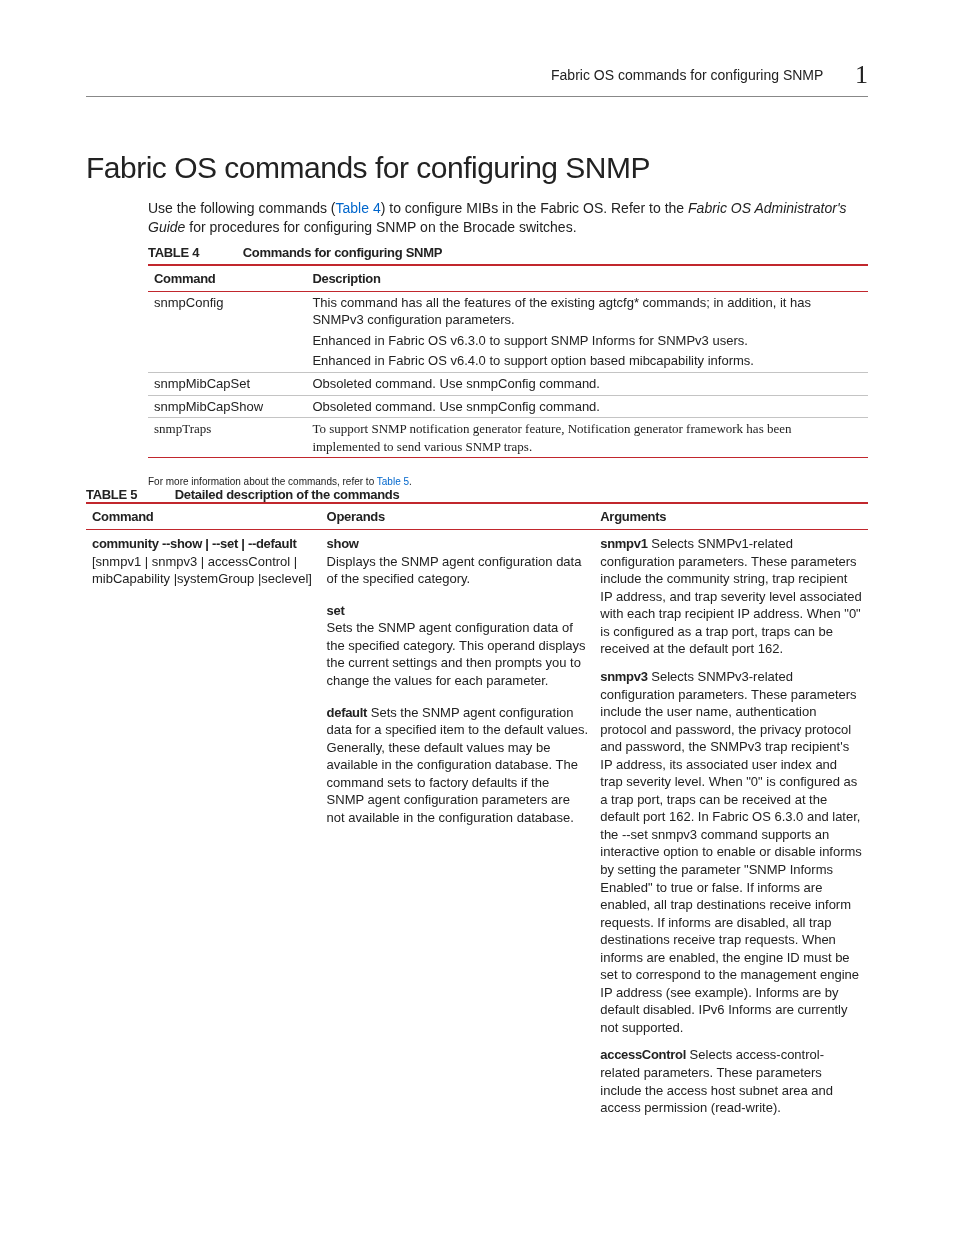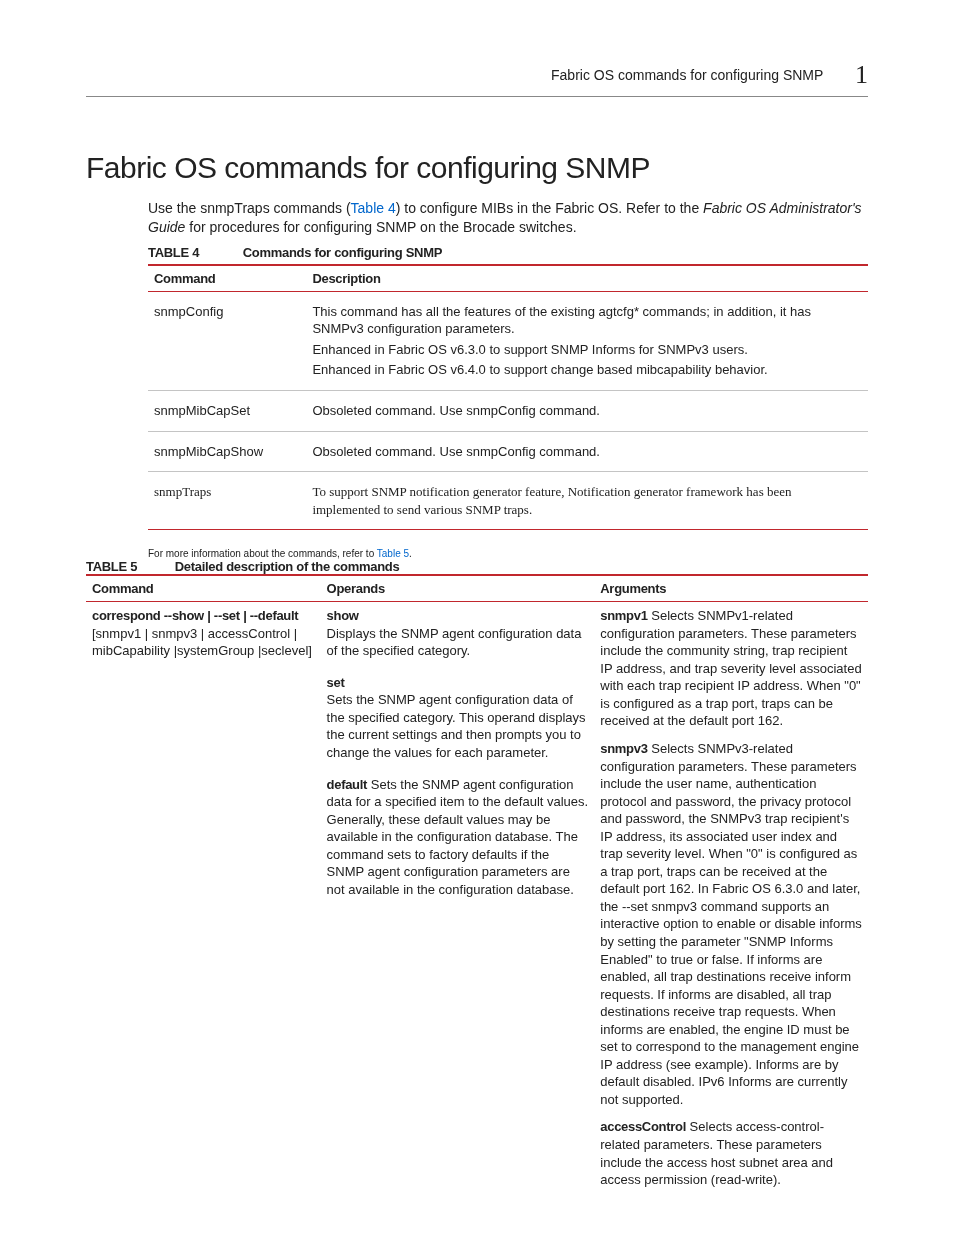--- a/index.html
+++ b/index.html
@@ -79,21 +79,21 @@
   table.t4 th {
     text-align: left;
     font-weight: 700;
     padding: 5px 6px;
     border-top: 2px solid #c1272d;
     border-bottom: 1px solid #c1272d;
     font-stretch: condensed;
     letter-spacing: -0.3px;
   }
   table.t4 td {
-    padding: 11px 6px;
+    padding: 2px 6px;
     border-bottom: 1px solid #c4c4c4;
     vertical-align: top;
     line-height: 1.35;
   }
   table.t4 tbody tr:last-child td {
     border-bottom: 1px solid #c1272d;
     font-family: Liberation Serif, serif;
   }
   table.t4 td.para div { margin-bottom: 3px; }
   table.t4 td.para div:last-child { margin-bottom: 0; }
@@ -162,21 +162,21 @@
   <div class="running-head">
     <span>Fabric OS commands for configuring SNMP</span>
     <span class="chapnum">1</span>
   </div>
   <hr class="head-rule">
 
   <h1 class="section-title">Fabric OS commands for configuring SNMP</h1>
 
   <div class="body-indent">
     <p class="body">
-      <span>Use the snmpTraps commands (</span><span class="xref">Table 4</span><span>) to configure MIBs in the Fabric OS. Refer to the </span><span class="italic">Fabric OS Administrator's Guide</span><span> for procedures for configuring SNMP on the Brocade switches.</span>
+      <span>Use the following commands (</span><span class="xref">Table 4</span><span>) to configure MIBs in the Fabric OS. Refer to the </span><span class="italic">Fabric OS Administrator's Guide</span><span> for procedures for configuring SNMP on the Brocade switches.</span>
     </p>
 
     <div class="tbl-caption">
       <span class="tbl-label">TABLE 4</span>
       <span class="tbl-title">Commands for configuring SNMP</span>
     </div>
 
     <table class="t4">
       <colgroup>
           <col style="width:22%">
@@ -187,21 +187,21 @@
           <th>Command</th>
           <th>Description</th>
         </tr>
       </thead>
       <tbody>
         <tr>
           <td>snmpConfig</td>
           <td class="para">
             <div>This command has all the features of the existing agtcfg* commands; in addition, it has SNMPv3 configuration parameters.</div>
             <div>Enhanced in Fabric OS v6.3.0 to support SNMP Informs for SNMPv3 users.</div>
-            <div>Enhanced in Fabric OS v6.4.0 to support change based mibcapability behavior.</div>
+            <div>Enhanced in Fabric OS v6.4.0 to support option based mibcapability informs.</div>
           </td>
         </tr>
         <tr>
           <td>snmpMibCapSet</td>
           <td class="para">
               <div>Obsoleted command. Use snmpConfig command.</div>
             </td>
         </tr>
         <tr>
           <td>snmpMibCapShow</td>
@@ -237,21 +237,21 @@
     <thead>
       <tr>
         <th>Command</th>
         <th>Operands</th>
         <th>Arguments</th>
       </tr>
     </thead>
     <tbody>
       <tr>
         <td>
-          <div class="cmd-main">correspond --show | --set | --default</div>
+          <div class="cmd-main">community --show | --set | --default</div>
           <div class="cmd-opts">[snmpv1 | snmpv3 | accessControl | mibCapability |systemGroup |seclevel]</div>
         </td>
         <td>
           <div class="op-block">
             <div class="op-name">show</div>
             <div>Displays the SNMP agent configuration data of the specified category.</div>
           </div>
           <div class="op-block">
             <div class="op-name">set</div>
             <div>Sets the SNMP agent configuration data of the specified category. This operand displays the current settings and then prompts you to change the values for each parameter.</div>

